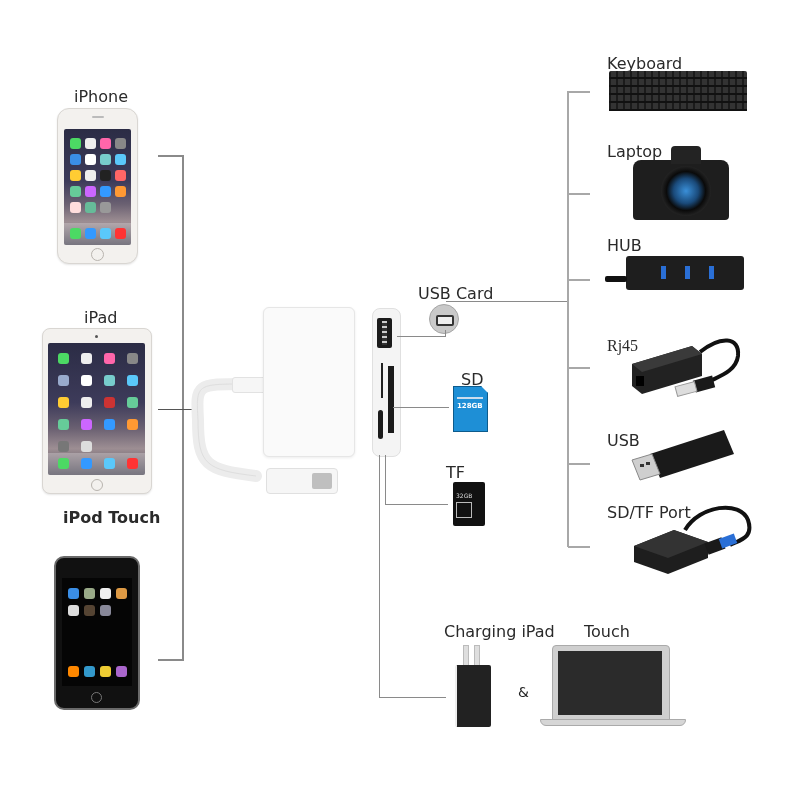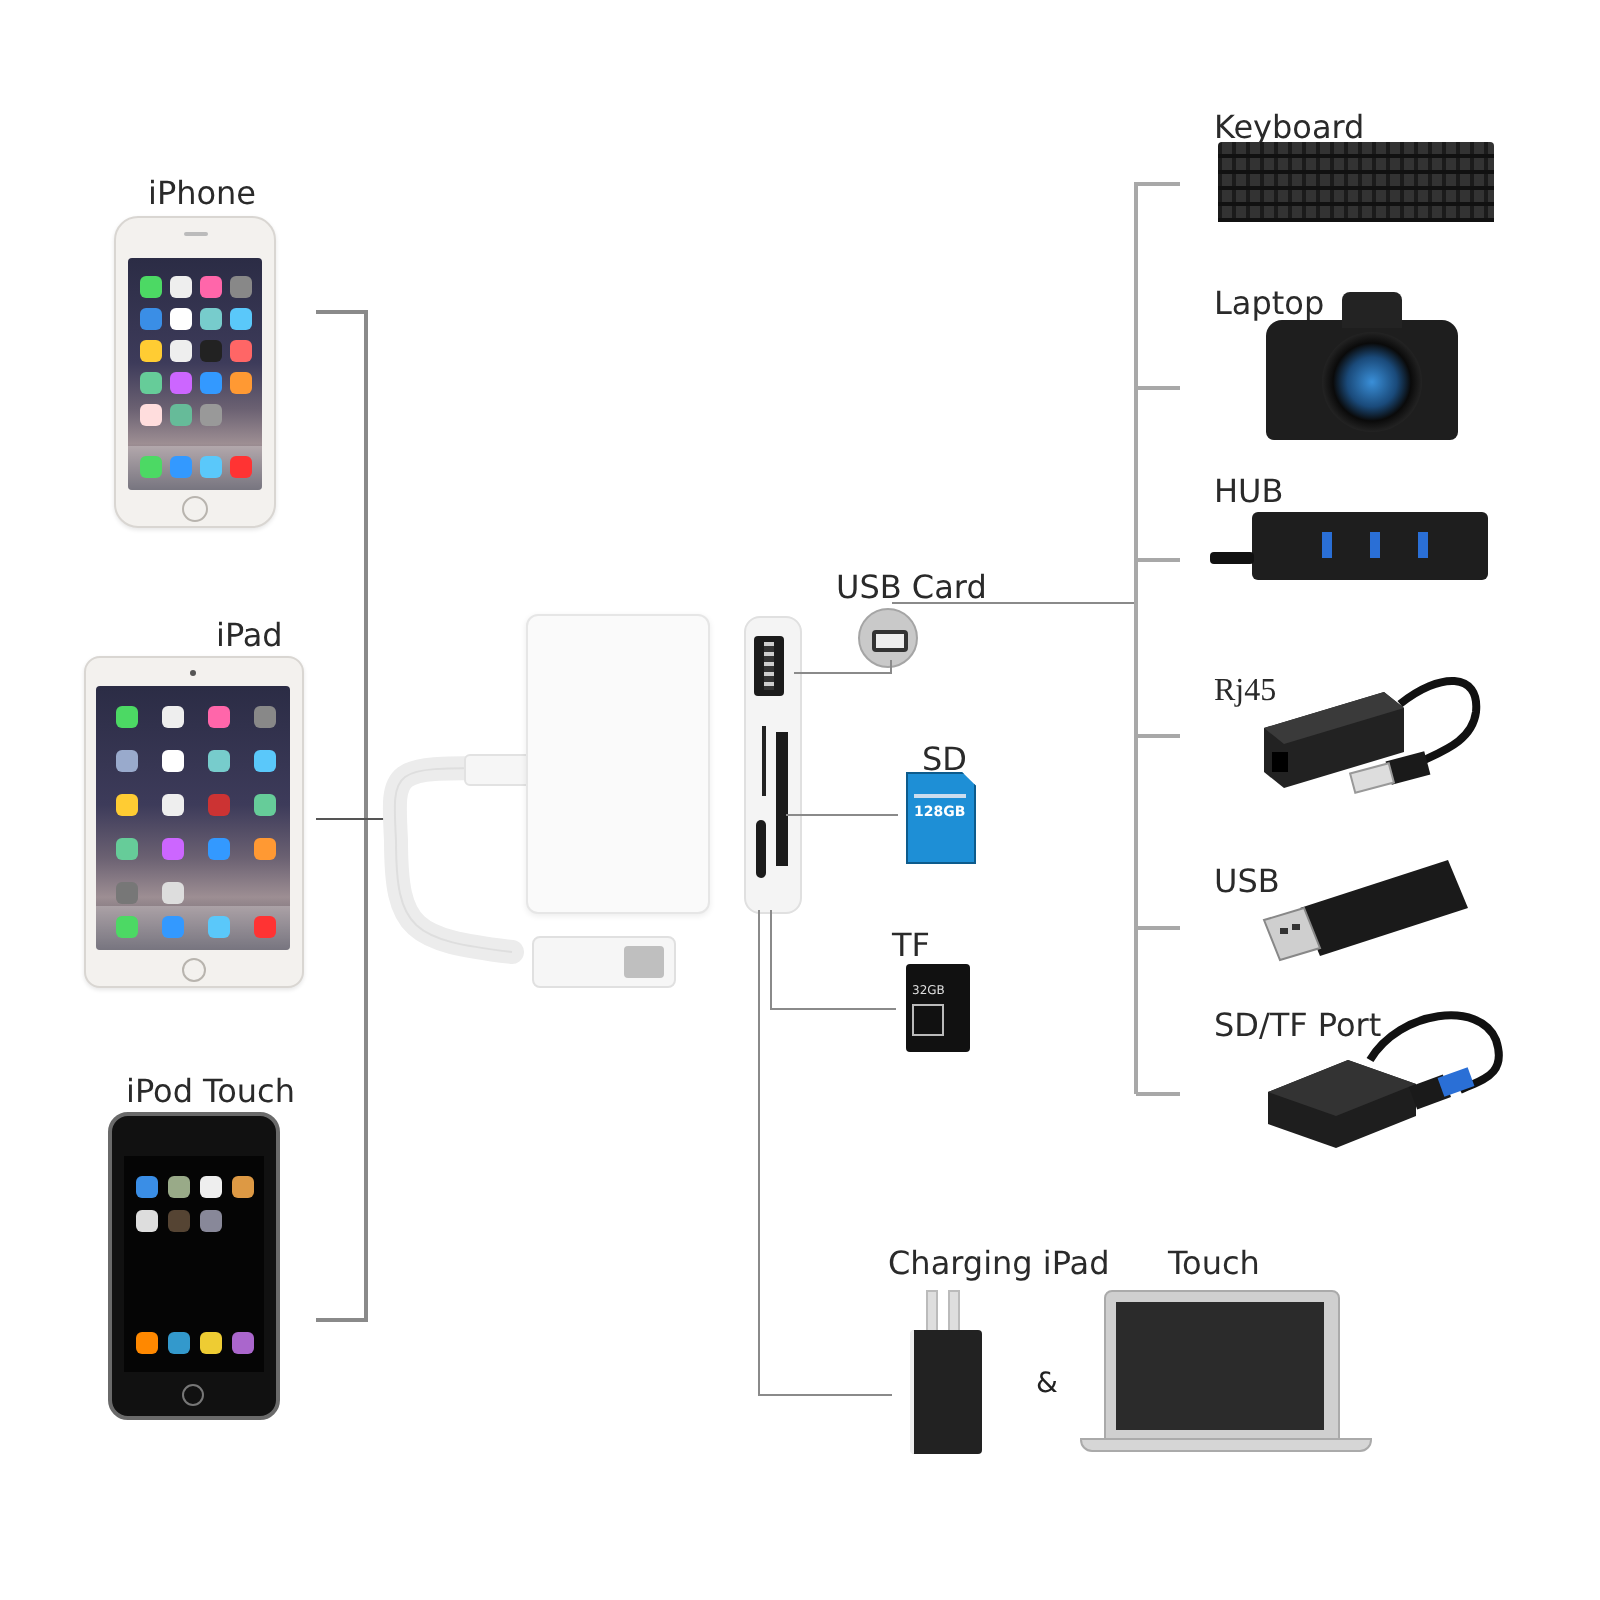--- a/index.html
+++ b/index.html
@@ -55,21 +55,21 @@
     <div class="dock">
       <div class="app" style="left:6px;top:5px;background:#4cd964;"></div>
       <div class="app" style="left:21px;top:5px;background:#39f;"></div>
       <div class="app" style="left:36px;top:5px;background:#5ac8fa;"></div>
       <div class="app" style="left:51px;top:5px;background:#f33;"></div>
     </div>
   </div>
   <div class="homebtn" style="left:33px;top:139px;width:11px;height:11px;"></div>
 </div>
 
-<div class="label" style="left:84px;top:308px;margin-left:24px;">iPad</div>
+<div class="label" style="left:84px;top:308px;">iPad</div>
 <div class="phone" style="left:42px;top:328px;width:108px;height:164px;border-radius:8px;">
   <div class="abs" style="left:52px;top:6px;width:3px;height:3px;background:#555;border-radius:50%;"></div>
   <div class="screen" style="left:5px;top:14px;width:97px;height:132px;">
     <div class="app" style="left:10px;top:10px;background:#4cd964;"></div>
     <div class="app" style="left:33px;top:10px;background:#eee;"></div>
     <div class="app" style="left:56px;top:10px;background:#f6a;"></div>
     <div class="app" style="left:79px;top:10px;background:#888;"></div>
     <div class="app" style="left:10px;top:32px;background:#9ac;"></div>
     <div class="app" style="left:33px;top:32px;background:#fff;"></div>
     <div class="app" style="left:56px;top:32px;background:#7cc;"></div>
@@ -87,21 +87,21 @@
     <div class="dock">
       <div class="app" style="left:10px;top:5px;background:#4cd964;"></div>
       <div class="app" style="left:33px;top:5px;background:#39f;"></div>
       <div class="app" style="left:56px;top:5px;background:#5ac8fa;"></div>
       <div class="app" style="left:79px;top:5px;background:#f33;"></div>
     </div>
   </div>
   <div class="homebtn" style="left:48px;top:150px;width:10px;height:10px;"></div>
 </div>
 
-<div class="label" style="left:63px;top:536px;">iPod Touch</div>
+<div class="label" style="left:63px;top:508px;font-weight:bold;">iPod Touch</div>
 <div class="ipod" style="left:54px;top:556px;width:82px;height:150px;">
   <div class="abs" style="left:6px;top:20px;width:70px;height:108px;background:#050505;">
     <div class="app" style="left:6px;top:10px;background:#3a8ee6;"></div>
     <div class="app" style="left:22px;top:10px;background:#9a8;"></div>
     <div class="app" style="left:38px;top:10px;background:#eee;"></div>
     <div class="app" style="left:54px;top:10px;background:#d94;"></div>
     <div class="app" style="left:6px;top:27px;background:#ddd;"></div>
     <div class="app" style="left:22px;top:27px;background:#543;"></div>
     <div class="app" style="left:38px;top:27px;background:#889;"></div>
     <div class="app" style="left:6px;top:88px;background:#f80;"></div>

